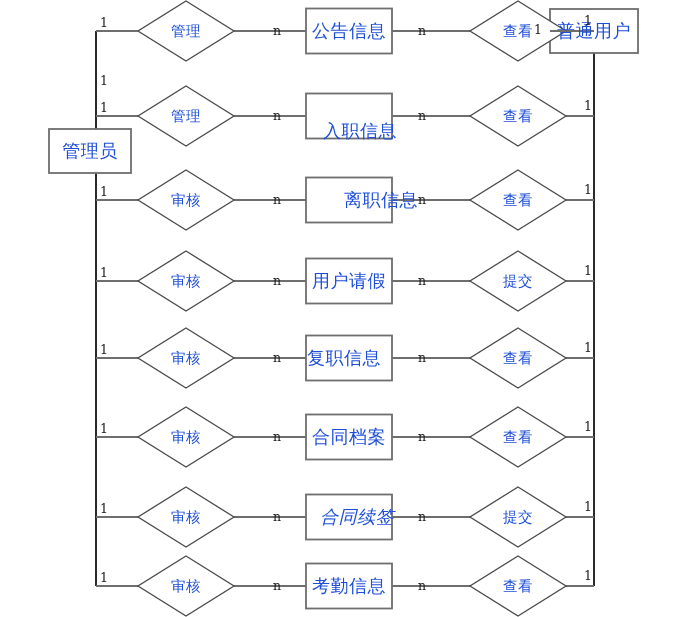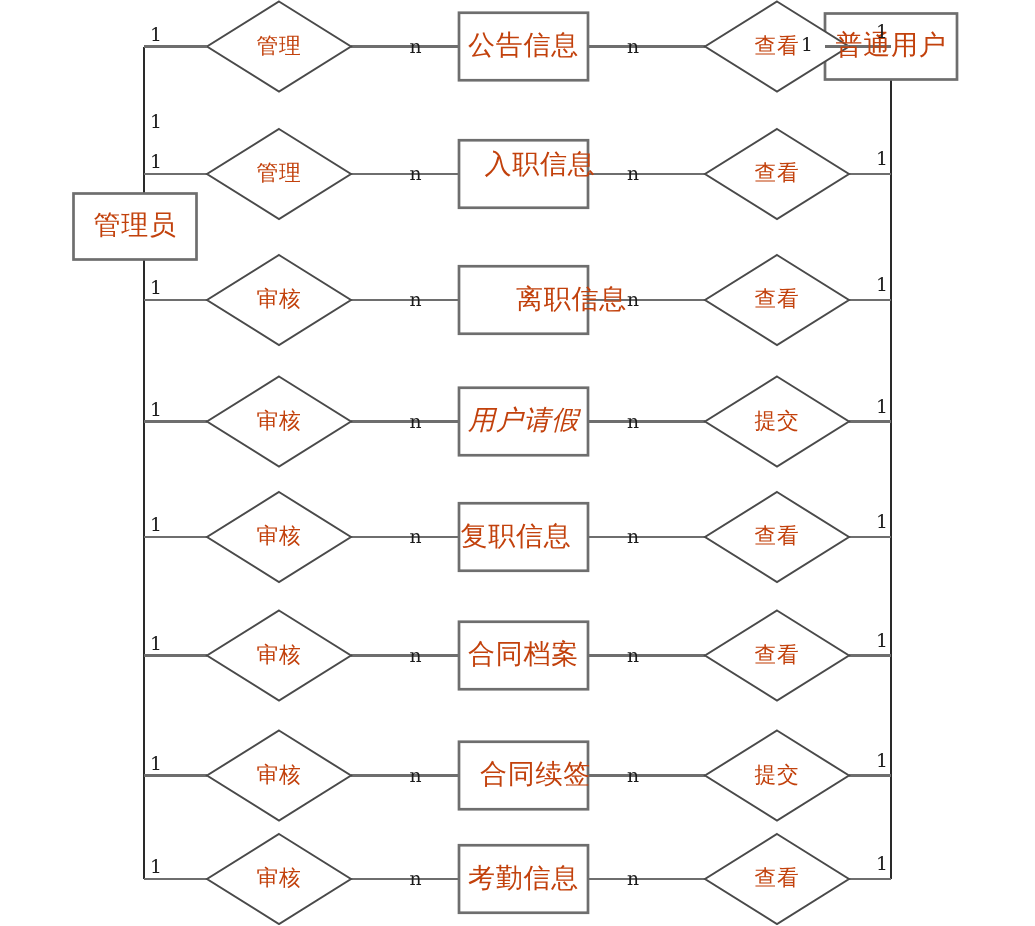--- a/index.html
+++ b/index.html
@@ -44,21 +44,21 @@
   .diamond-shape {
     fill: #ffffff;
     stroke: #4a4a4a;
     stroke-width: 1.3;
   }
   .node-label {
     position: absolute;
     display: flex;
     align-items: center;
     justify-content: center;
-    color: #c2410c;
+    color: #1d4ed8;
     font-size: 15px;
     line-height: 1;
     letter-spacing: 0.5px;
     white-space: nowrap;
     pointer-events: none;
   }
   .entity-label {
     font-size: 18px;
   }
   .diamond-label {
@@ -156,56 +156,56 @@
       <div class="node-label entity-label" style="left: 49px; top: 129px; width: 82px; height: 44px;">管理员</div>
       <div class="node-label entity-label" style="left: 550px; top: 9px; width: 88px; height: 44px;">普通用户</div>
       <div class="node-label diamond-label" style="left: 138px; top: 1px; width: 96px; height: 60px;">管理</div>
       <div class="node-label entity-label" style="left: 306px; top: 8.5px; width: 86px; height: 45px;">公告信息</div>
       <div class="node-label diamond-label" style="left: 470px; top: 1px; width: 96px; height: 60px;">查看</div>
       <div class="card-label" style="left: 100px; top: 17px;">1</div>
       <div class="card-label" style="left: 273px; top: 25px;">n</div>
       <div class="card-label" style="left: 418px; top: 25px;">n</div>
       <div class="card-label" style="left: 584px; top: 15px;">1</div>
       <div class="node-label diamond-label" style="left: 138px; top: 86px; width: 96px; height: 60px;">管理</div>
-      <div class="node-label entity-label" style="left: 306px; top: 87px; width: 108px; height: 45px;">入职信息</div>
+      <div class="node-label entity-label" style="left: 306px; top: 108px; width: 108px; height: 45px;">入职信息</div>
       <div class="node-label diamond-label" style="left: 470px; top: 86px; width: 96px; height: 60px;">查看</div>
       <div class="card-label" style="left: 100px; top: 102px;">1</div>
       <div class="card-label" style="left: 273px; top: 110px;">n</div>
       <div class="card-label" style="left: 418px; top: 110px;">n</div>
       <div class="card-label" style="left: 584px; top: 100px;">1</div>
       <div class="node-label diamond-label" style="left: 138px; top: 170px; width: 96px; height: 60px;">审核</div>
       <div class="node-label entity-label" style="left: 306px; top: 177.5px; width: 86px; height: 45px; padding-left: 32px;">离职信息</div>
       <div class="node-label diamond-label" style="left: 470px; top: 170px; width: 96px; height: 60px;">查看</div>
       <div class="card-label" style="left: 100px; top: 186px;">1</div>
       <div class="card-label" style="left: 273px; top: 194px;">n</div>
       <div class="card-label" style="left: 418px; top: 194px;">n</div>
       <div class="card-label" style="left: 584px; top: 184px;">1</div>
       <div class="node-label diamond-label" style="left: 138px; top: 251px; width: 96px; height: 60px;">审核</div>
-      <div class="node-label entity-label" style="left: 306px; top: 258.5px; width: 86px; height: 45px; font-style: italic;">用户请假</div>
+      <div class="node-label entity-label" style="left: 306px; top: 258.5px; width: 86px; height: 45px;">用户请假</div>
       <div class="node-label diamond-label" style="left: 470px; top: 251px; width: 96px; height: 60px;">提交</div>
       <div class="card-label" style="left: 100px; top: 267px;">1</div>
       <div class="card-label" style="left: 273px; top: 275px;">n</div>
       <div class="card-label" style="left: 418px; top: 275px;">n</div>
       <div class="card-label" style="left: 584px; top: 265px;">1</div>
       <div class="node-label diamond-label" style="left: 138px; top: 328px; width: 96px; height: 60px;">审核</div>
       <div class="node-label entity-label" style="left: 306px; top: 335.5px; width: 76px; height: 45px;">复职信息</div>
       <div class="node-label diamond-label" style="left: 470px; top: 328px; width: 96px; height: 60px;">查看</div>
       <div class="card-label" style="left: 100px; top: 344px;">1</div>
       <div class="card-label" style="left: 273px; top: 352px;">n</div>
       <div class="card-label" style="left: 418px; top: 352px;">n</div>
       <div class="card-label" style="left: 584px; top: 342px;">1</div>
       <div class="node-label diamond-label" style="left: 138px; top: 407px; width: 96px; height: 60px;">审核</div>
       <div class="node-label entity-label" style="left: 306px; top: 414.5px; width: 86px; height: 45px;">合同档案</div>
       <div class="node-label diamond-label" style="left: 470px; top: 407px; width: 96px; height: 60px;">查看</div>
       <div class="card-label" style="left: 100px; top: 423px;">1</div>
       <div class="card-label" style="left: 273px; top: 431px;">n</div>
       <div class="card-label" style="left: 418px; top: 431px;">n</div>
       <div class="card-label" style="left: 584px; top: 421px;">1</div>
       <div class="node-label diamond-label" style="left: 138px; top: 487px; width: 96px; height: 60px;">审核</div>
-      <div class="node-label entity-label" style="left: 306px; top: 494.5px; width: 102px; height: 45px;">合同续签</div>
+      <div class="node-label entity-label" style="left: 306px; top: 494.5px; width: 102px; height: 45px; font-style: italic;">合同续签</div>
       <div class="node-label diamond-label" style="left: 470px; top: 487px; width: 96px; height: 60px;">提交</div>
       <div class="card-label" style="left: 100px; top: 503px;">1</div>
       <div class="card-label" style="left: 273px; top: 511px;">n</div>
       <div class="card-label" style="left: 418px; top: 511px;">n</div>
       <div class="card-label" style="left: 584px; top: 501px;">1</div>
       <div class="node-label diamond-label" style="left: 138px; top: 556px; width: 96px; height: 60px;">审核</div>
       <div class="node-label entity-label" style="left: 306px; top: 563.5px; width: 86px; height: 45px;">考勤信息</div>
       <div class="node-label diamond-label" style="left: 470px; top: 556px; width: 96px; height: 60px;">查看</div>
       <div class="card-label" style="left: 100px; top: 572px;">1</div>
       <div class="card-label" style="left: 273px; top: 580px;">n</div>

